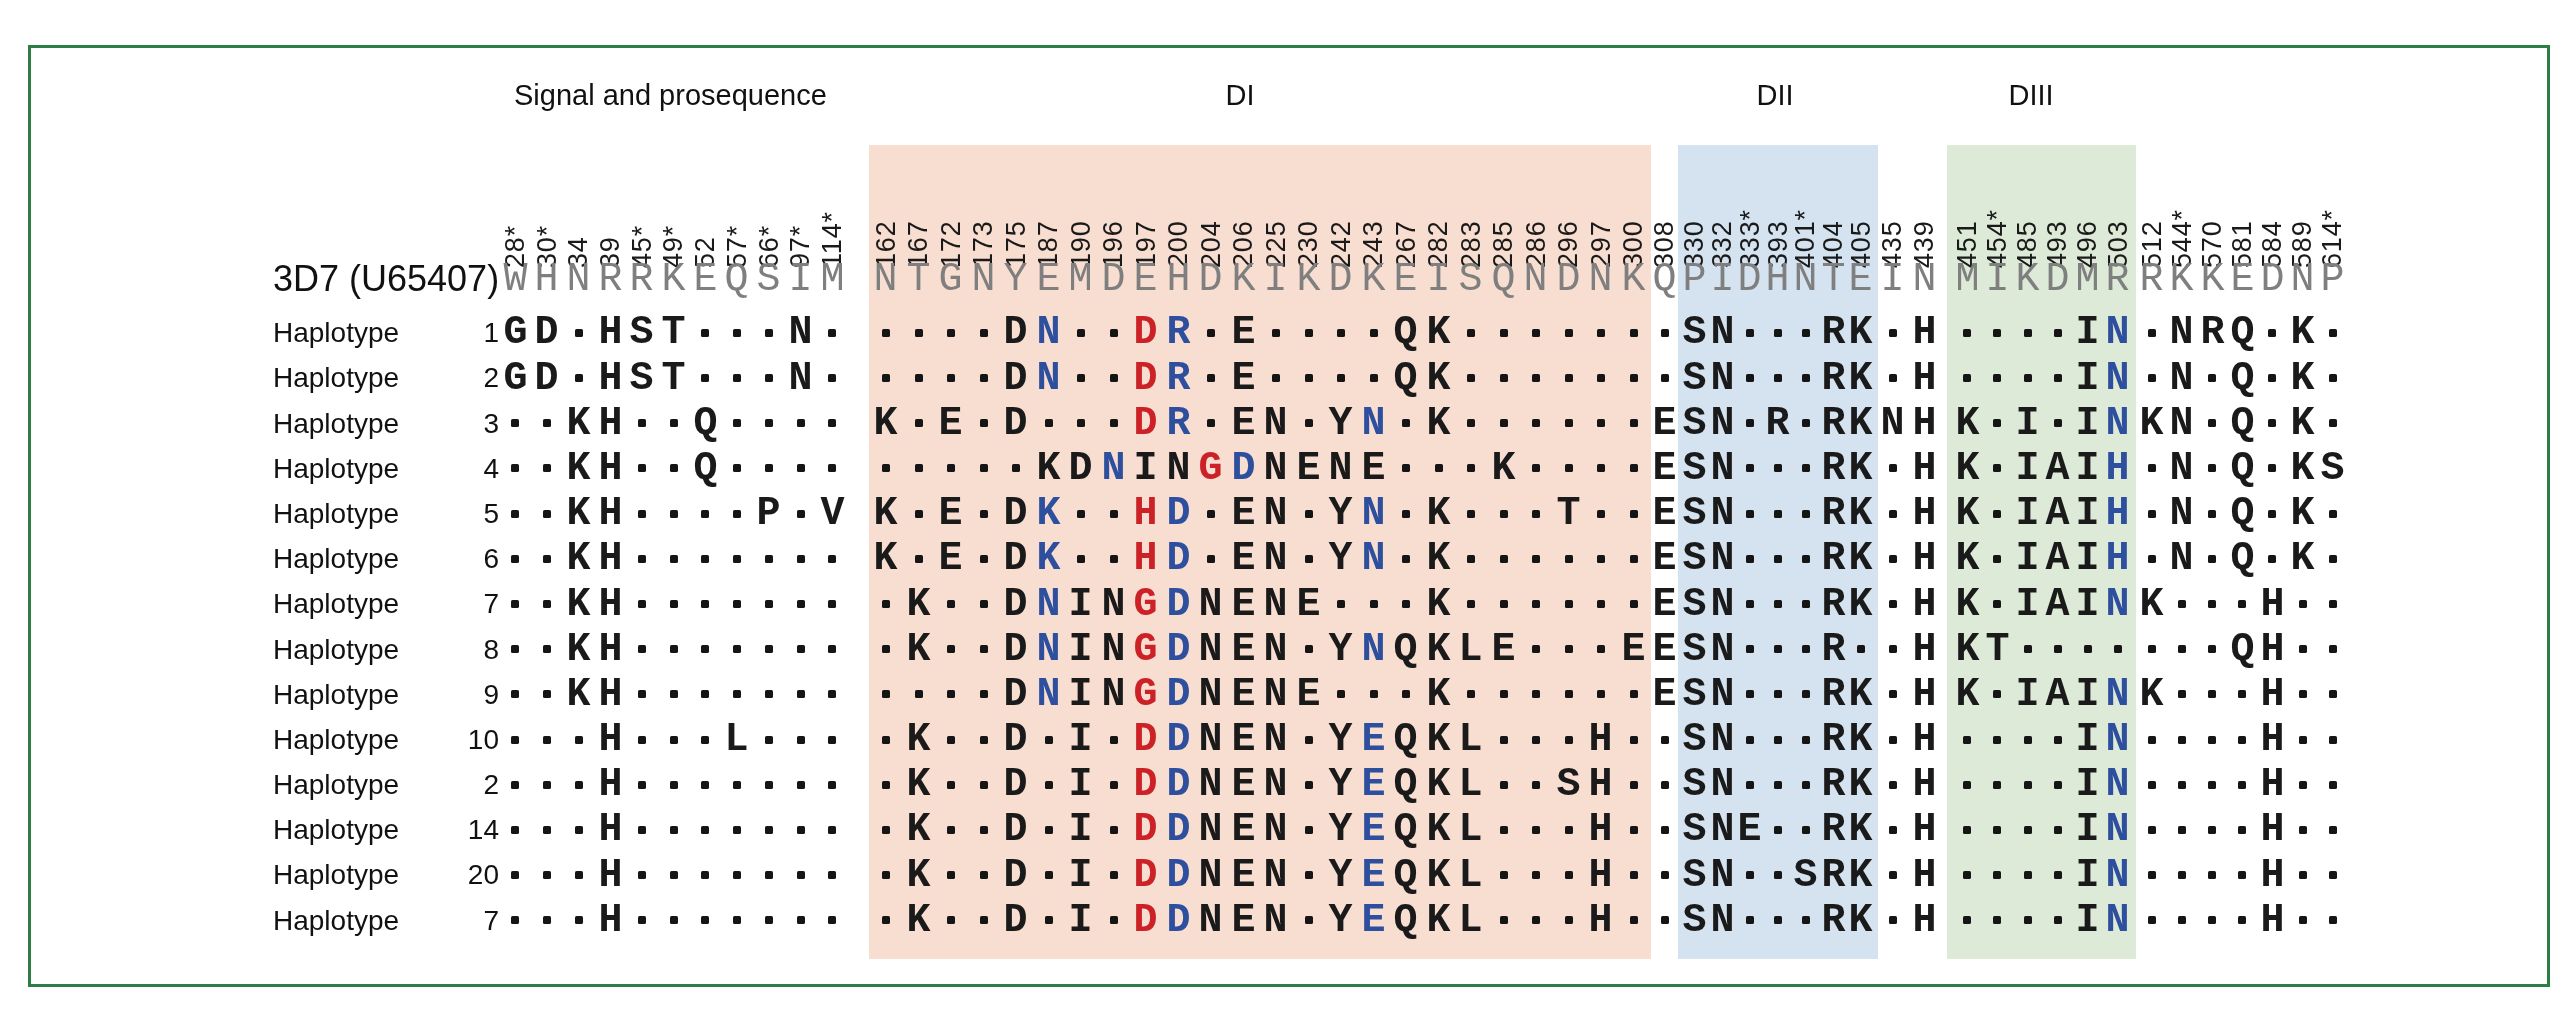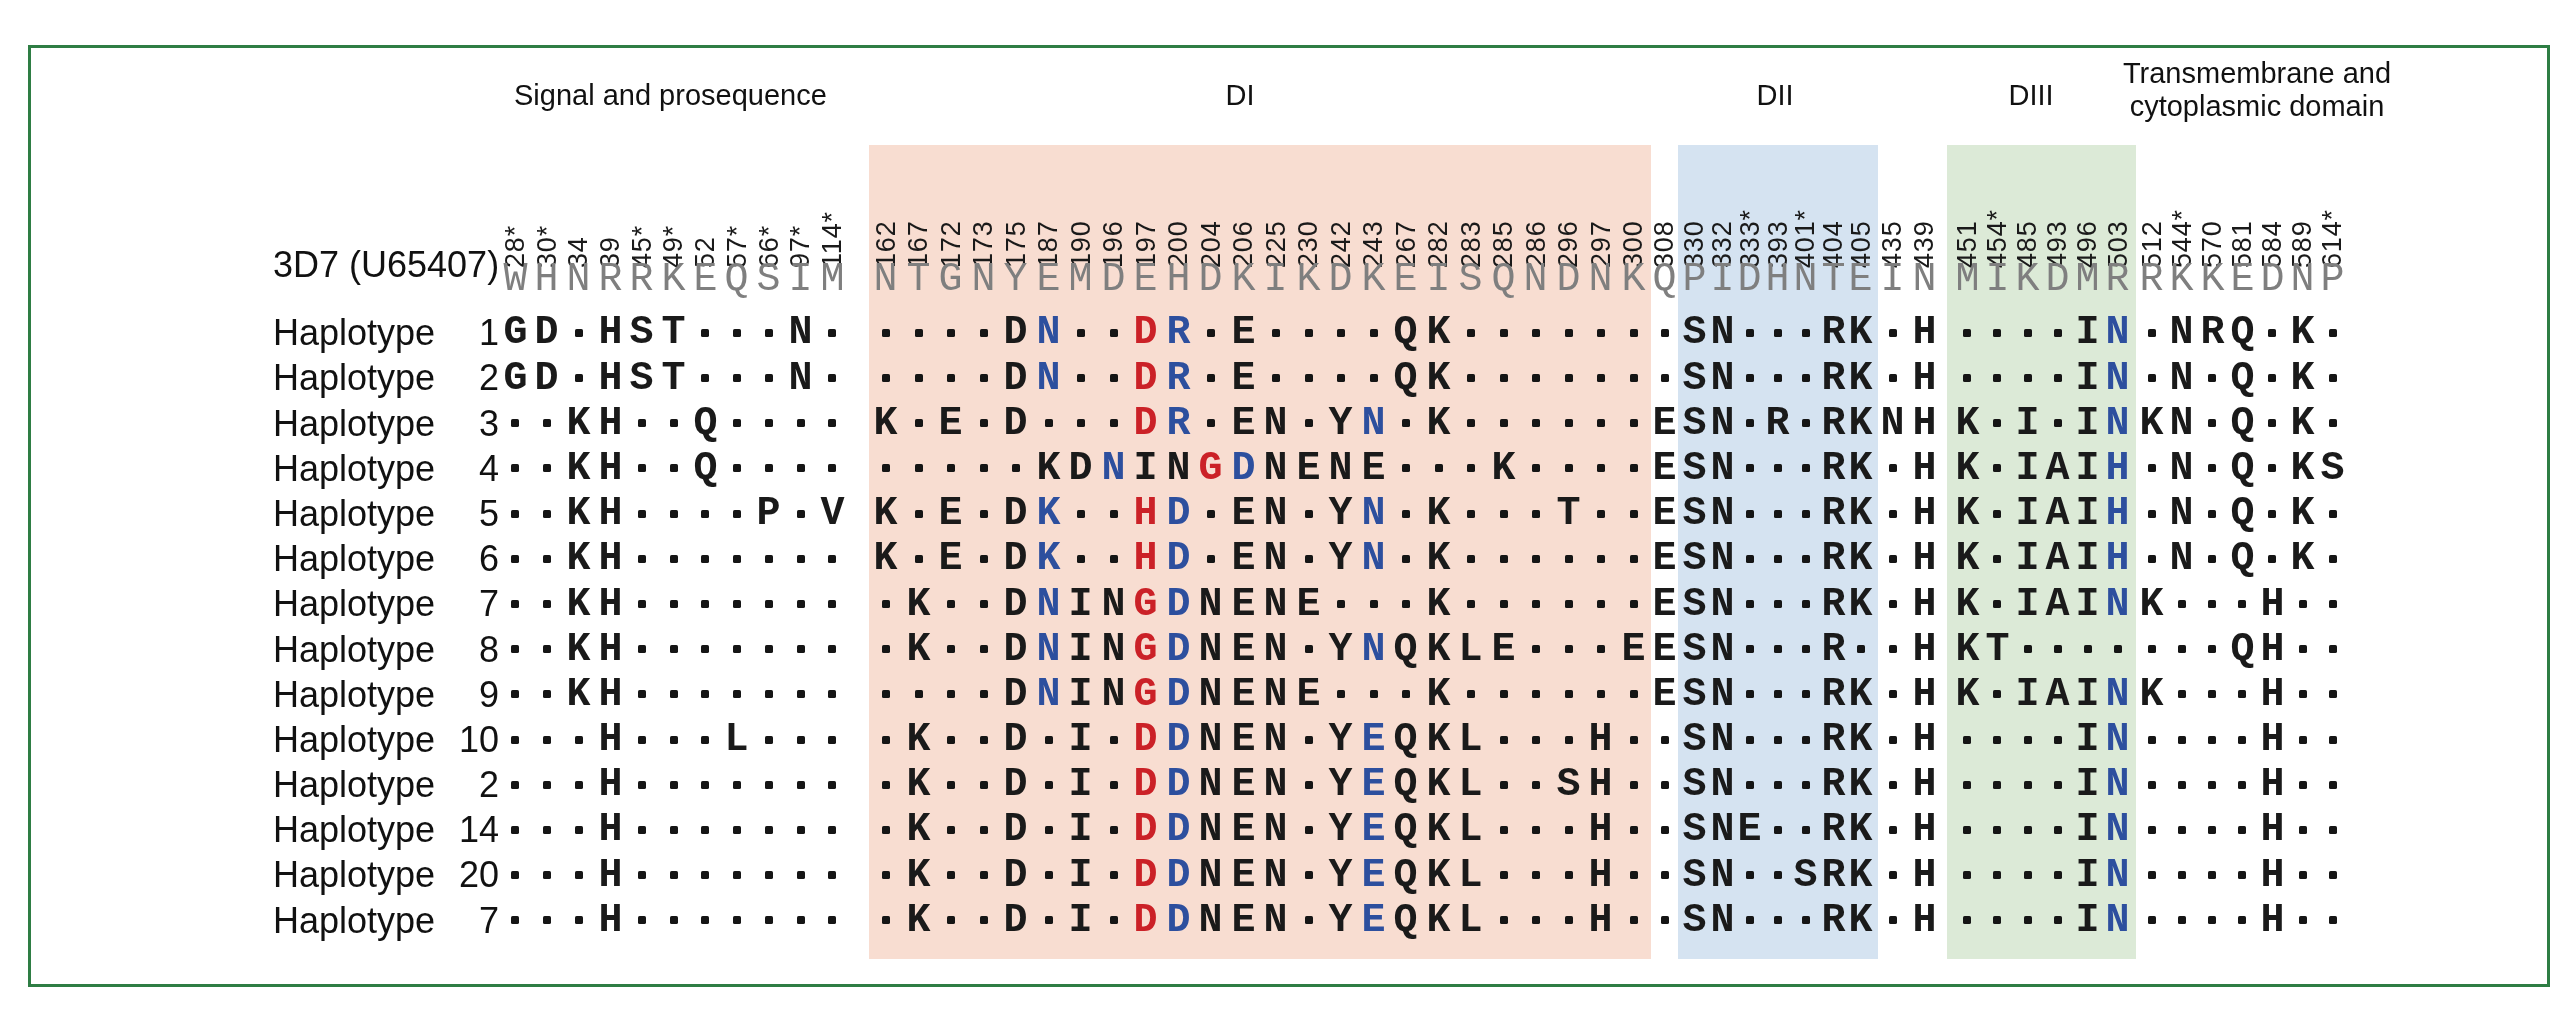--- a/index.html
+++ b/index.html
@@ -10,44 +10,40 @@
   .band{position:absolute;top:145px;height:814px;}
   .domlabel{position:absolute;font-size:29px;line-height:33px;color:#111;white-space:nowrap;}
   .centered{transform:translateX(-50%);text-align:center;}
   .posnum{position:absolute;font-size:27px;line-height:21.4px;height:21.4px;white-space:nowrap;
           transform-origin:0 0;transform:rotate(-90deg);letter-spacing:0.8px;color:#1a1a1a;}
   .cell{position:absolute;width:33px;height:43px;line-height:43px;text-align:center;
         font-family:"Liberation Mono", monospace;font-size:40px;font-weight:700;}
   .cell.ref{font-weight:400;color:#7f7f7f;}
   .dot{position:absolute;width:8px;height:8px;background:#151515;border-radius:1.6px;}
   .rowlabel{position:absolute;left:273px;width:226px;height:41px;display:flex;
-            justify-content:space-between;align-items:center;font-size:36px;color:#111;}
+            justify-content:space-between;align-items:center;font-size:28px;color:#111;}
   .reflabel{position:absolute;left:273px;height:41px;display:flex;align-items:center;
             font-size:36px;color:#111;white-space:nowrap;}
 </style>
 </head>
 <body>
 
 <div id="stage">
   <div class="frame"></div>
 
   <div class="band" id="band-di" style="left: 869px; width: 782px; background: rgb(248, 221, 209);"></div>
   <div class="band" id="band-dii" style="left: 1678px; width: 200px; background: rgb(213, 227, 241);"></div>
   <div class="band" id="band-diii" style="left: 1947px; width: 189px; background: rgb(220, 234, 215);"></div>
 
   <div class="domlabel" style="left:514px;top:79px;">Signal and prosequence</div>
   <div class="domlabel centered" style="left:1240px;top:79px;">DI</div>
   <div class="domlabel centered" style="left:1775px;top:79px;">DII</div>
   <div class="domlabel centered" style="left:2031px;top:79px;">DIII</div>
-  <div class="domlabel centered" style="left:2257px;top:57px;">
-    <div>Transmembrane and</div>
-    <div>cytoplasmic domain</div>
-  </div>
 
-  <div class="reflabel" style="top:244px;">3D7 (U65407)</div>
+  <div class="reflabel" style="top:258px;">3D7 (U65407)</div>
 
 <span class="posnum" style="left: 505px; top: 268px;">28*</span>
     <span class="posnum" style="left: 537px; top: 268px;">30*</span>
     <span class="posnum" style="left: 568px; top: 268px;">34</span>
     <span class="posnum" style="left: 600px; top: 268px;">39</span>
     <span class="posnum" style="left: 632px; top: 268px;">45*</span>
     <span class="posnum" style="left: 663px; top: 268px;">49*</span>
     <span class="posnum" style="left: 695px; top: 268px;">52</span>
     <span class="posnum" style="left: 727px; top: 268px;">57*</span>
     <span class="posnum" style="left: 759px; top: 268px;">66*</span>

